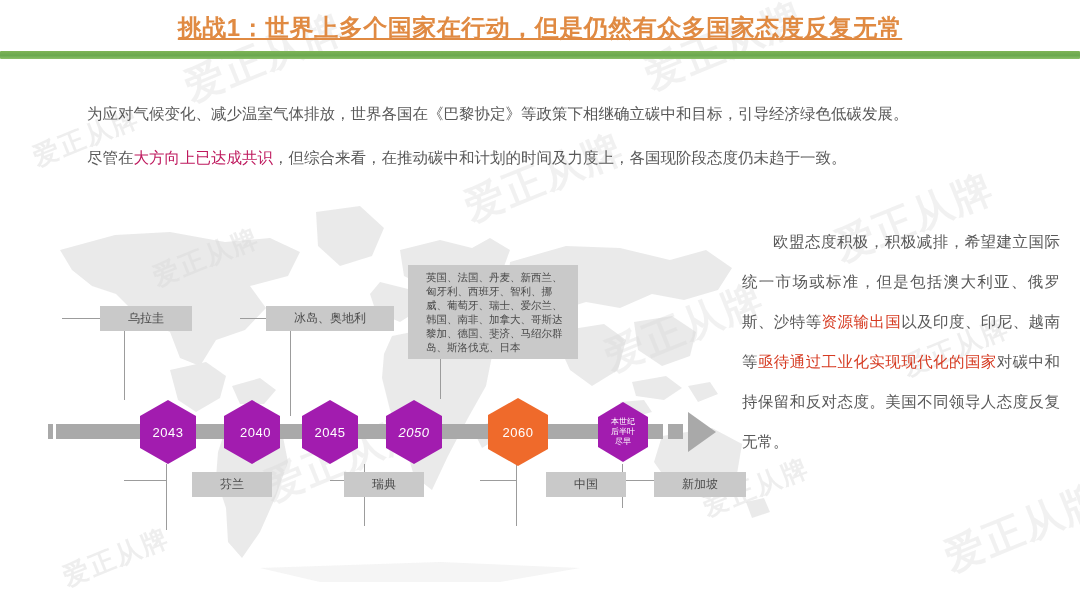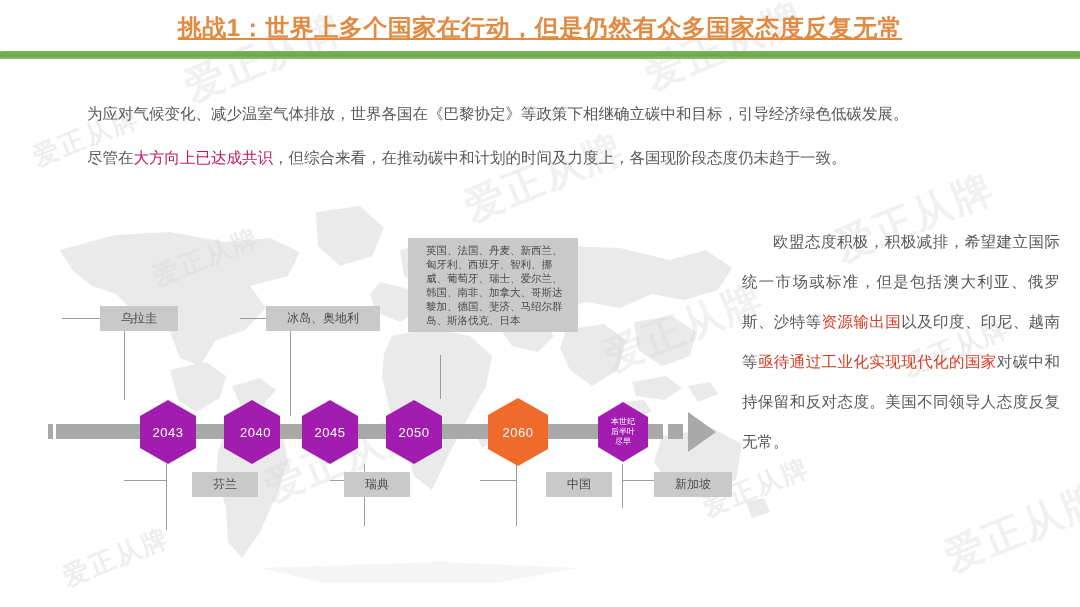--- a/index.html
+++ b/index.html
@@ -117,21 +117,21 @@
   }
 
   .stem { position: absolute; width: 1px; background: #9c9c9c; }
   .elbow { position: absolute; border-color: #9c9c9c; border-style: solid; border-width: 0; }
 
   .tag {
     position: absolute;
     background: #c9c9c9;
     color: #4a4a4a;
     font-size: 12px;
-    padding: 5px 21px;
+    padding: 5px 28px;
     white-space: nowrap;
     line-height: 15px;
   }
   .tag.multiline {
     font-size: 10.5px;
     line-height: 14px;
     padding: 5px 8px;
     white-space: normal;
     width: 170px;
     text-align: left;
@@ -244,37 +244,37 @@
 
     <div class="hex" style="left:140px; top:220px;">
       <span>2043</span>
     </div>
     <div class="hex" style="left:224px; top:220px;padding-left:7px;">
       <span>2040</span>
     </div>
     <div class="hex" style="left:302px; top:220px;">
       <span>2045</span>
     </div>
-    <div class="hex" style="left:386px; top:220px;">
+    <div class="hex" style="left:386px; top:220px;font-style:italic;">
       <span>2050</span>
     </div>
     <div class="hex orange" style="left:488px; top:218px; width:60px; height:68px;">
       <span>2060</span>
     </div>
     <div class="hex" style="left:598px; top:222px; width:50px; height:60px;">
       <span class="multi">
         <span>本世纪</span><br>
         <span>后半叶</span><br>
         <span>尽早</span>
       </span>
     </div>
 
     <div class="tag" style="left:100px; top:126px;">乌拉圭</div>
     <div class="tag" style="left:266px; top:126px;">冰岛、奥地利</div>
-    <div class="tag multiline" style="left:408px; top:58px;padding-left:18px;">英国、法国、丹麦、新西兰、匈牙利、西班牙、智利、挪威、葡萄牙、瑞士、爱尔兰、韩国、南非、加拿大、哥斯达黎加、德国、斐济、马绍尔群岛、斯洛伐克、日本</div>
+    <div class="tag multiline" style="left:408px; top:85px;padding-left:18px;">英国、法国、丹麦、新西兰、匈牙利、西班牙、智利、挪威、葡萄牙、瑞士、爱尔兰、韩国、南非、加拿大、哥斯达黎加、德国、斐济、马绍尔群岛、斯洛伐克、日本</div>
 
     <div class="tag" style="left:192px; top:292px;">芬兰</div>
     <div class="tag" style="left:344px; top:292px;text-align:center;">瑞典</div>
     <div class="tag" style="left:546px; top:292px;">中国</div>
     <div class="tag" style="left:654px; top:292px;">新加坡</div>
   </div>
 
   <div class="side">
     <p>
       <span>欧盟态度积极，积极减排，希望建立国际统一市场或标准，但是包括澳大利亚、俄罗斯、沙特等</span><span class="red">资源输出国</span><span>以及印度、印尼、越南等</span><span class="red">亟待通过工业化实现现代化的国家</span><span>对碳中和持保留和反对态度。美国不同领导人态度反复无常。</span>

